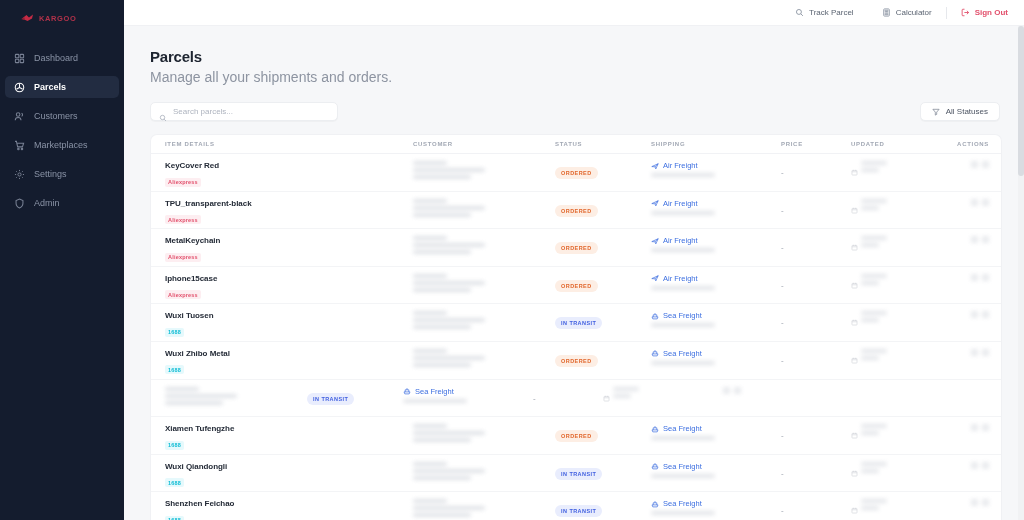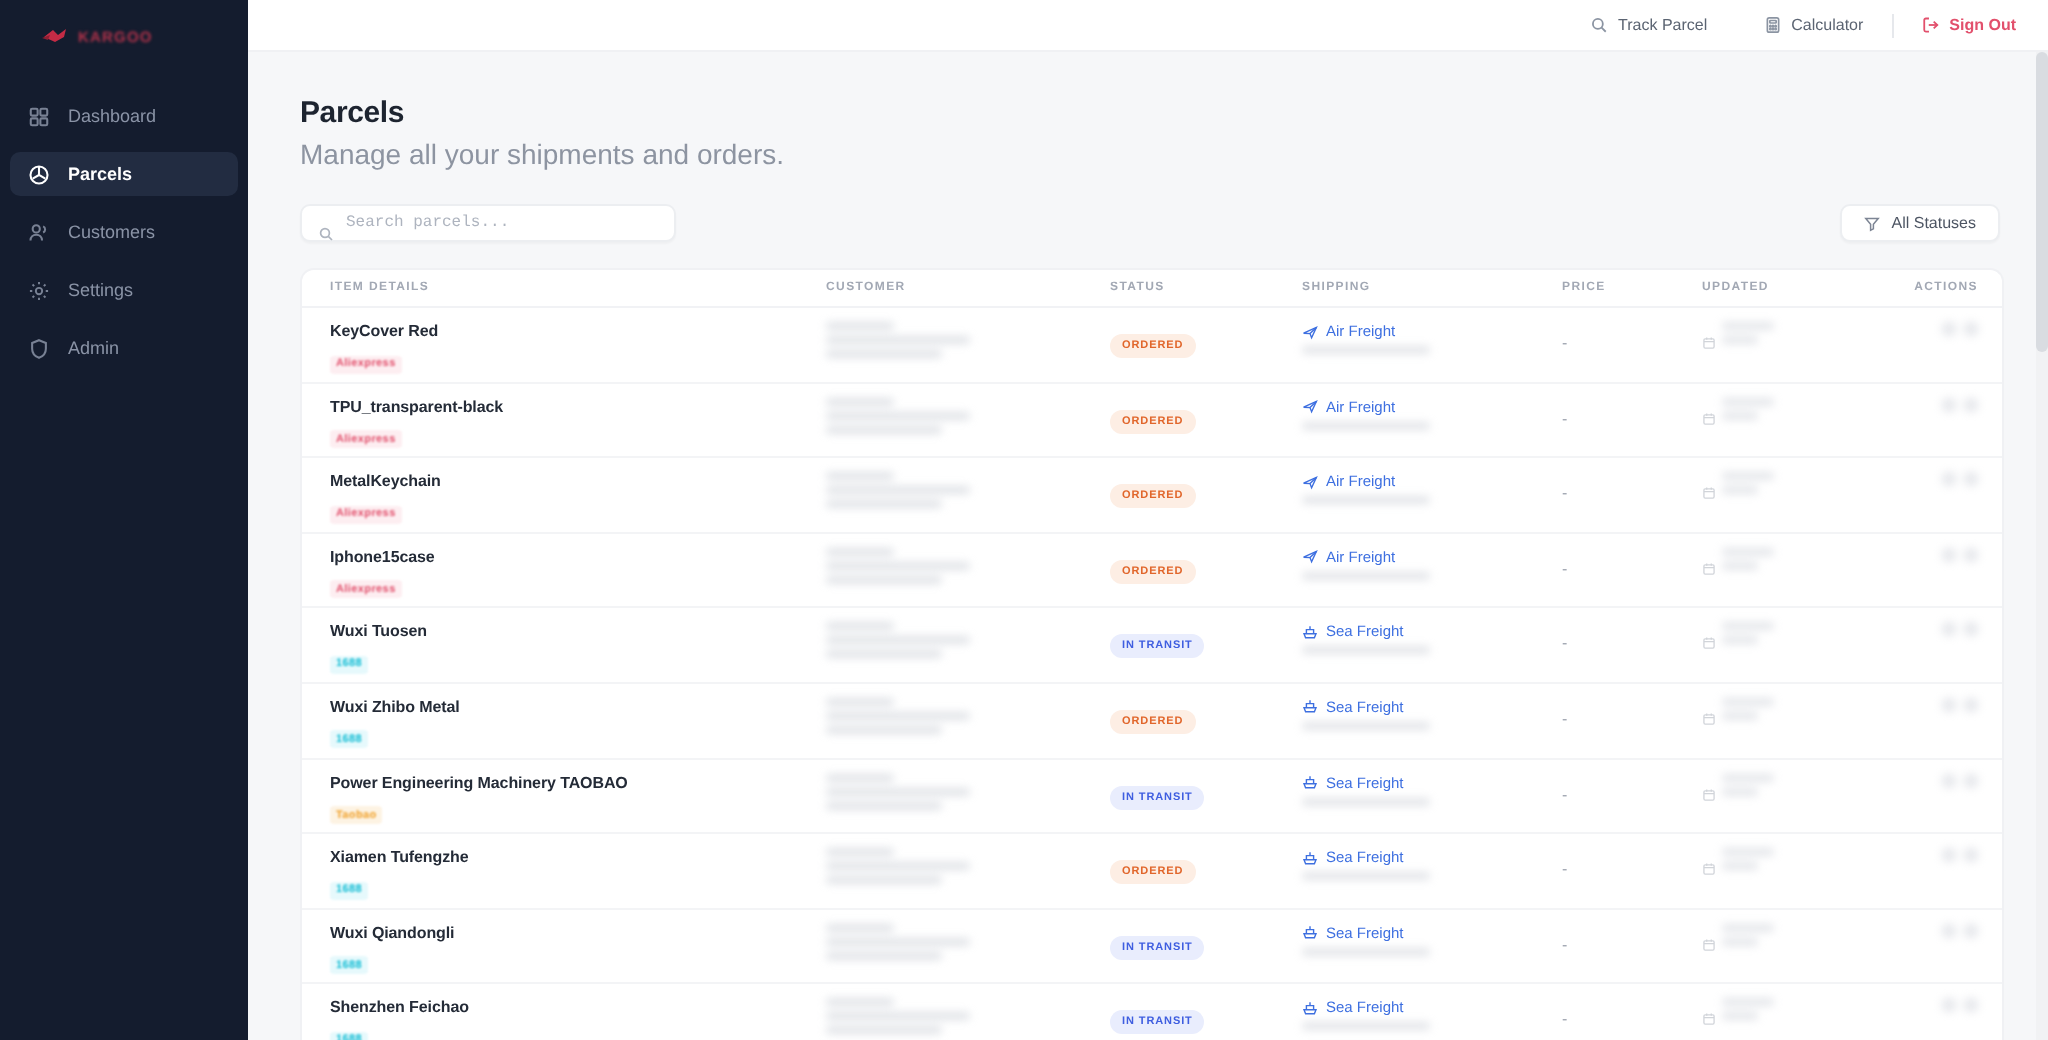--- a/index.html
+++ b/index.html
@@ -84,21 +84,21 @@
     background: #ffffff;
     border: 1px solid #eceef1;
     border-radius: 5px;
     display: flex; align-items: center; gap: 6px;
     padding: 0 8px;
     box-shadow: 0 1px 1px rgba(20,28,46,.03);
   }
   .search-box .ico { width: 8px; height: 8px; flex: 0 0 8px; display:block; }
   .search-box input {
     border: 0; outline: 0; background: transparent;
-    font-family: Liberation Mono, monospace;
+    font-family: Liberation Sans, sans-serif;
     font-size: 8px; color: #39404d; width: 100%;
   }
   .search-box input::placeholder { color: #aeb4bf; }
 
   .filter-btn {
     height: 19px; background: #ffffff;
     border: 1px solid #eceef1; border-radius: 5px;
     display: flex; align-items: center; gap: 6px;
     padding: 0 11px;
     font-size: 8px; color: #4d5563;
@@ -246,20 +246,30 @@
         <span class="ico">
           <svg viewBox="0 0 16 16" width="11" height="11" fill="none" stroke="currentColor" stroke-width="1.5">
             <circle cx="6" cy="5" r="2.6"></circle>
               <path d="M1.8 13.5c0-2.6 1.9-4.2 4.2-4.2s4.2 1.6 4.2 4.2"></path>
             <path d="M11 3.2a2.4 2.4 0 0 1 0 4.4"></path>
           </svg>
         </span>
         <span>Customers</span>
       </div>
 
+      <div class="nav-item">
+        <span class="ico">
+          <svg viewBox="0 0 16 16" width="11" height="11" fill="none" stroke="currentColor" stroke-width="1.5">
+            <path d="M1.5 2h2l1.8 8h7l1.7-5.4H4.4"></path>
+              <circle cx="6.4" cy="13.2" r="1.1"></circle>
+              <circle cx="11.6" cy="13.2" r="1.1"></circle>
+          </svg>
+        </span>
+        <span>Marketplaces</span>
+      </div>
 
       <div class="nav-item">
         <span class="ico">
           <svg viewBox="0 0 16 16" width="11" height="11" fill="none" stroke="currentColor" stroke-width="1.4">
             <circle cx="8" cy="8" r="2.3"></circle>
             <path d="M8 1.4v1.7M8 12.9v1.7M1.4 8h1.7M12.9 8h1.7M3.3 3.3l1.2 1.2M11.5 11.5l1.2 1.2M12.7 3.3l-1.2 1.2M4.5 11.5l-1.2 1.2"></path>
           </svg>
         </span>
         <span>Settings</span>
       </div>
@@ -606,21 +616,20 @@
                 </div>
               </div>
               <div class="c-act">
                 <div class="act">
                   <span class="dot"></span>
                   <span class="dot"></span>
                 </div>
               </div>
             </div>
             <div class="t-row t-body-row">
-              <div class="c-item"><div class="item-name">Power Engineering Machinery TAOBAO</div><span class="src-tag src-taobao">Taobao</span></div>
               <div class="c-cust">
                 <div class="redact">
                   <div class="bar" style="width:34px"></div>
                   <div class="bar" style="width:72px"></div>
                   <div class="bar" style="width:58px"></div>
                 </div>
               </div>
               <div class="c-status"><span class="badge badge-intransit">IN TRANSIT</span></div>
               <div class="c-ship">
                 <div class="ship">

